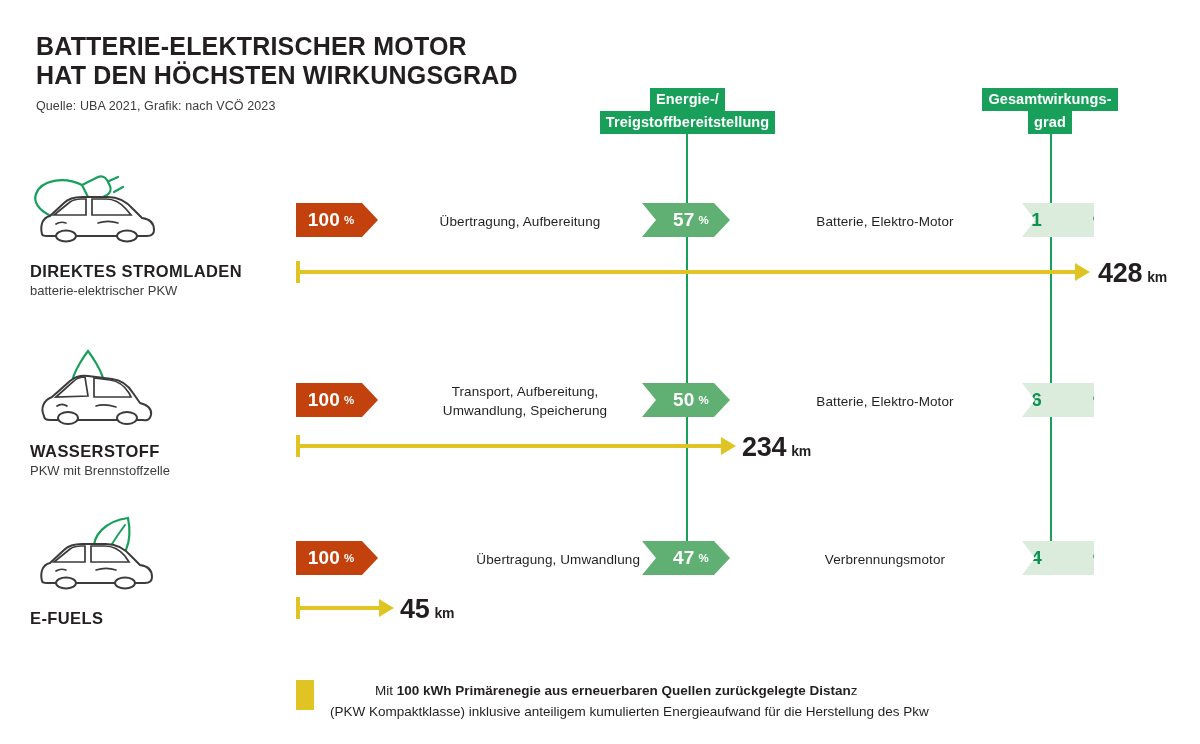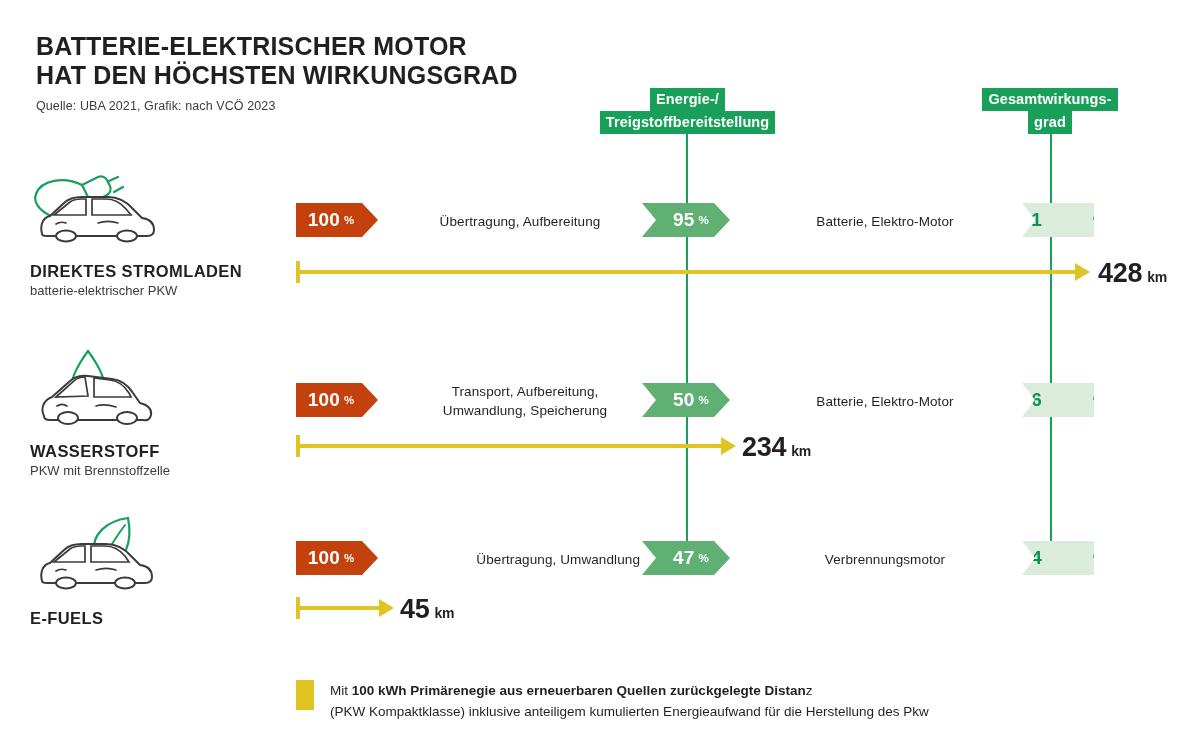--- a/index.html
+++ b/index.html
@@ -104,21 +104,21 @@
   .dist .unit { font-size:14px; font-weight:bold; margin-left:5px; }
 
   
   .legend-swatch {
     position:absolute; left:296px; top:680px; width:18px; height:30px; background:#e0c424;
   }
   .legend-text {
     position:absolute; left:330px; top:680px; width:830px;
     font-size:13.5px; line-height:21px; color:#231f20;
   }
-  .legend-text .l1 { display:block; }
+  .legend-text .l1 { display:block;margin-left:45px; }
   .legend-text .l1 b { font-weight:bold; }
   .legend-text .l2 { display:block; }
 </style>
 </head>
 <body>
 
 <div class="stage">
 
   <div class="title">
     <span>BATTERIE-ELEKTRISCHER MOTOR</span>
@@ -162,21 +162,21 @@
     </div>
 
     <div class="chev chev-start" style="top:203px;">
       <span>100</span>
         <span class="pct">%</span>
     </div>
 
     <div class="steplabel" style="left:400px; top:212px; width:240px;">Übertragung, Aufbereitung</div>
 
     <div class="chev chev-mid" style="left:642px; top:203px;">
-      <span>95</span>
+      <span>57</span>
         <span class="pct">%</span>
     </div>
 
     <div class="steplabel" style="left:760px; top:212px; width:250px;">Batterie, Elektro-Motor</div>
 
     <div class="chev chev-end" style="left:1022px; top:203px;">
       <span>81</span>
         <span class="pct">%</span>
     </div>
 

